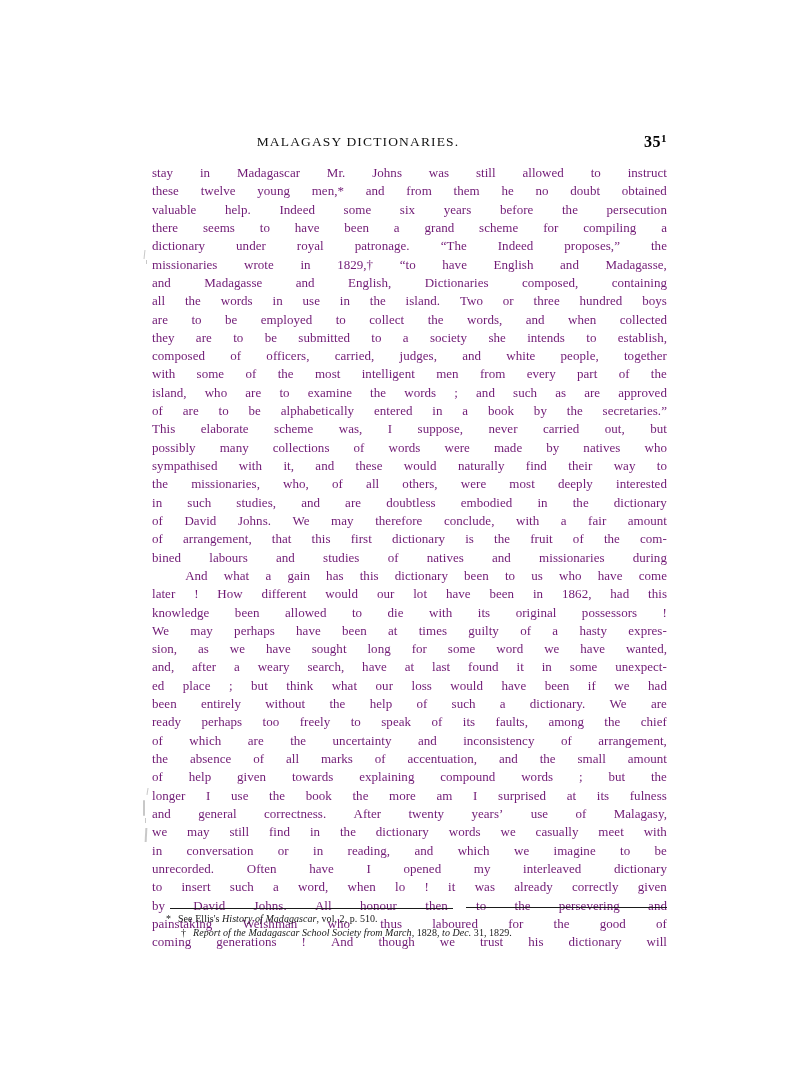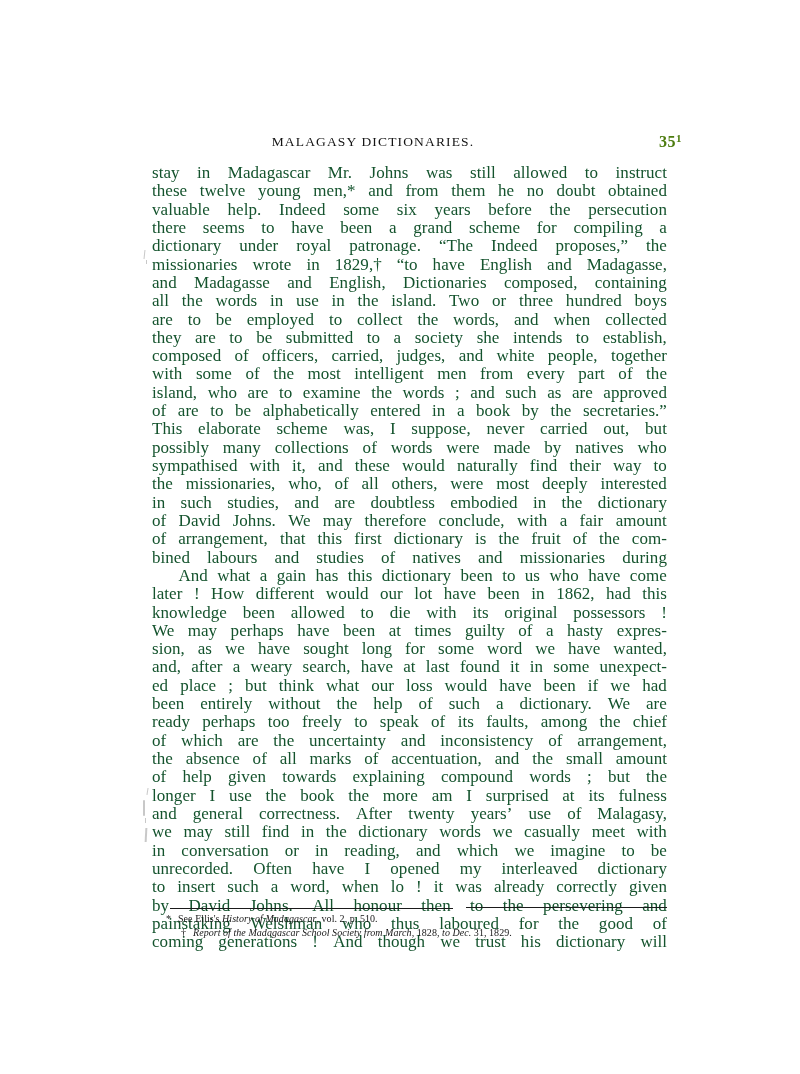--- a/index.html
+++ b/index.html
@@ -13,21 +13,21 @@
     height: 1074px;
     background: #ffffff;
     font-family: "Liberation Serif", "DejaVu Serif", serif;
     color: #111111;
     overflow: hidden;
   }
 
   
   .running-head {
     position: absolute;
-    left: 148px;
+    left: 133px;
     top: 134px;
     width: 534px;
     height: 20px;
   }
   .head-title {
     position: absolute;
     left: 0;
     top: 0;
     width: 450px;
     text-align: center;
@@ -36,41 +36,41 @@
     color: #141414;
     white-space: nowrap;
   }
   .head-folio {
     position: absolute;
     right: 0;
     top: -2px;
     font-size: 16px;
     font-weight: bold;
     letter-spacing: 0.5px;
-    color: #4d7c0f;
+    color: #000000;
   }
   .head-folio .folio-tail {
     font-size: 11px;
     vertical-align: 0.42em;
     font-weight: bold;
   }
 
   
   .textblock {
     position: absolute;
     left: 152px;
     top: 164px;
     width: 515px;
   }
   .para {
     margin: 0;
-    font-size: 17px;
+    font-size: 13px;
     line-height: 18.32px;
     text-align: justify;
-    color: #14532d;
+    color: #701a75;
     letter-spacing: 0.04px;
   }
   .para .ln {
     display: block;
     white-space: nowrap;
   }
   
   .para .ln.j {
     display: flex;
     justify-content: space-between;

